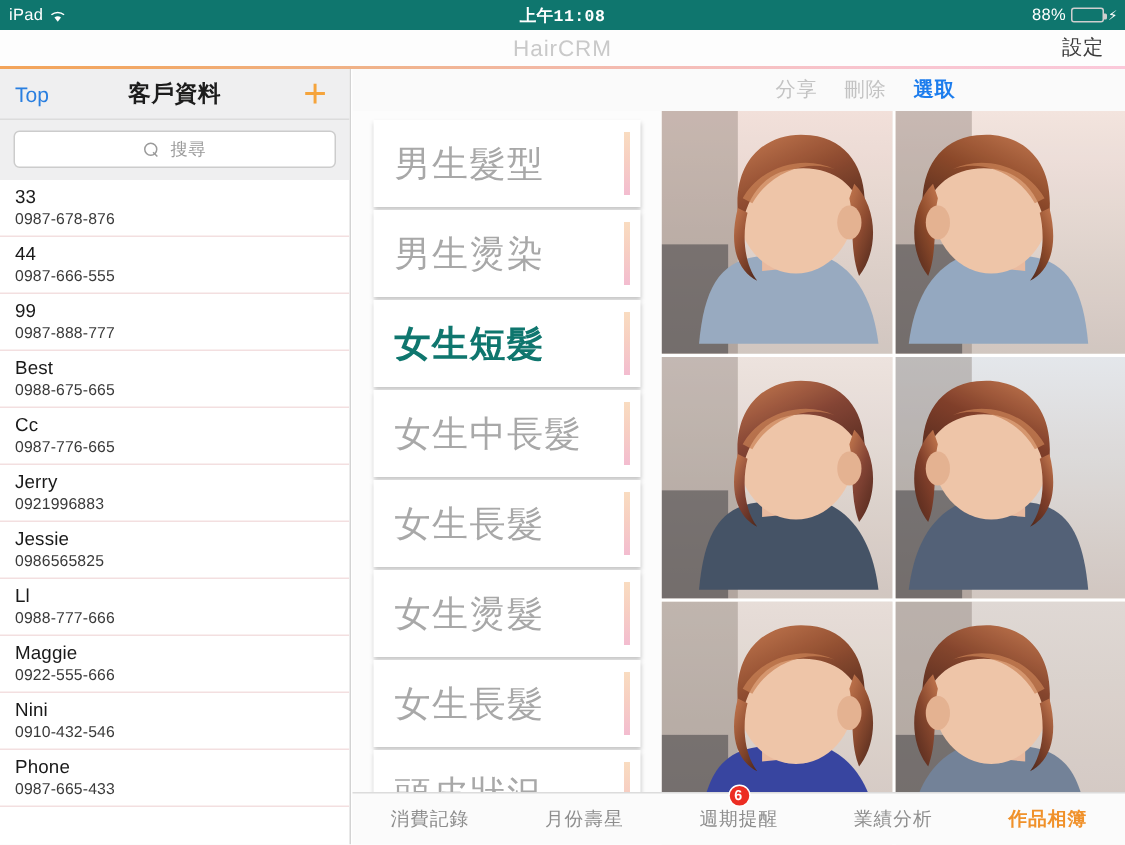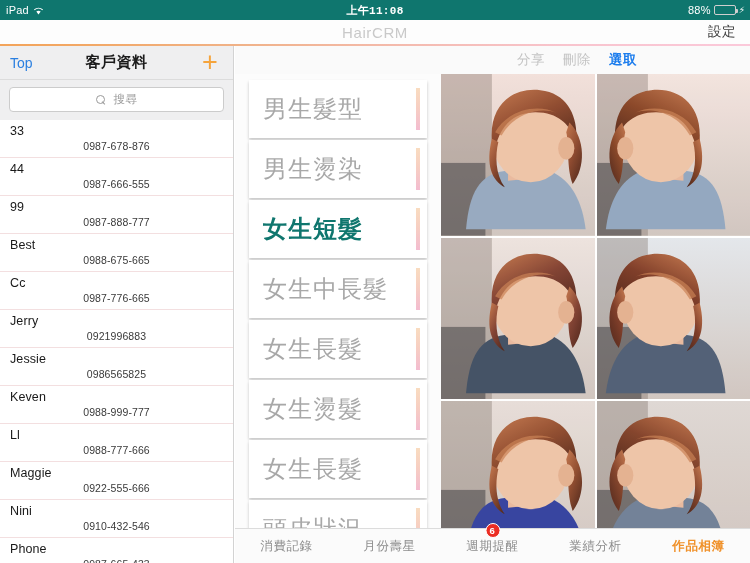--- a/index.html
+++ b/index.html
@@ -77,21 +77,21 @@
     content:""; position:absolute; left:6.4px; top:6.6px; width:4px; height:1.2px;
     background:#9a9a9a; transform:rotate(45deg); transform-origin:left center;
   }
   .search-ph { font-size:11.5px; color:#9a9a9a; letter-spacing:.4px; }
 
   .clist { overflow:hidden; }
   .crow {
     padding:4px 10px 4px 10px; border-bottom:1px solid #f3dfe0; background:#fff;
   }
   .cname { font-size:12.5px; color:#191919; line-height:15px; letter-spacing:.1px; }
-  .cphone { font-size:10.5px; color:#3a3a3a; line-height:14px; letter-spacing:.1px;text-align:center; }
+  .cphone { font-size:10.5px; color:#3a3a3a; line-height:14px; letter-spacing:.1px; }
 
   
   .right { position:absolute; top:46px; left:235px; width:515px; height:517px; background:#fafafa; }
   .rtoolbar {
     position:absolute; top:0; left:0; width:416px; height:28px;
     display:flex; align-items:center; justify-content:flex-end; gap:18px;
     padding-right:14px; background:transparent;
   }
   .tb-item { font-size:13.5px; letter-spacing:.5px; }
   .tb-dim { color:#c3c3c3; }
@@ -206,24 +206,20 @@
         </div>
         <div class="crow">
           <div class="cname">Jerry</div>
           <div class="cphone">0921996883</div>
         </div>
         <div class="crow">
           <div class="cname">Jessie</div>
           <div class="cphone">0986565825</div>
         </div>
         <div class="crow">
-          <div class="cname">Keven</div>
-          <div class="cphone">0988-999-777</div>
-        </div>
-        <div class="crow">
           <div class="cname">Ll</div>
           <div class="cphone">0988-777-666</div>
         </div>
         <div class="crow">
           <div class="cname">Maggie</div>
           <div class="cphone">0922-555-666</div>
         </div>
         <div class="crow">
           <div class="cname">Nini</div>
           <div class="cphone">0910-432-546</div>

